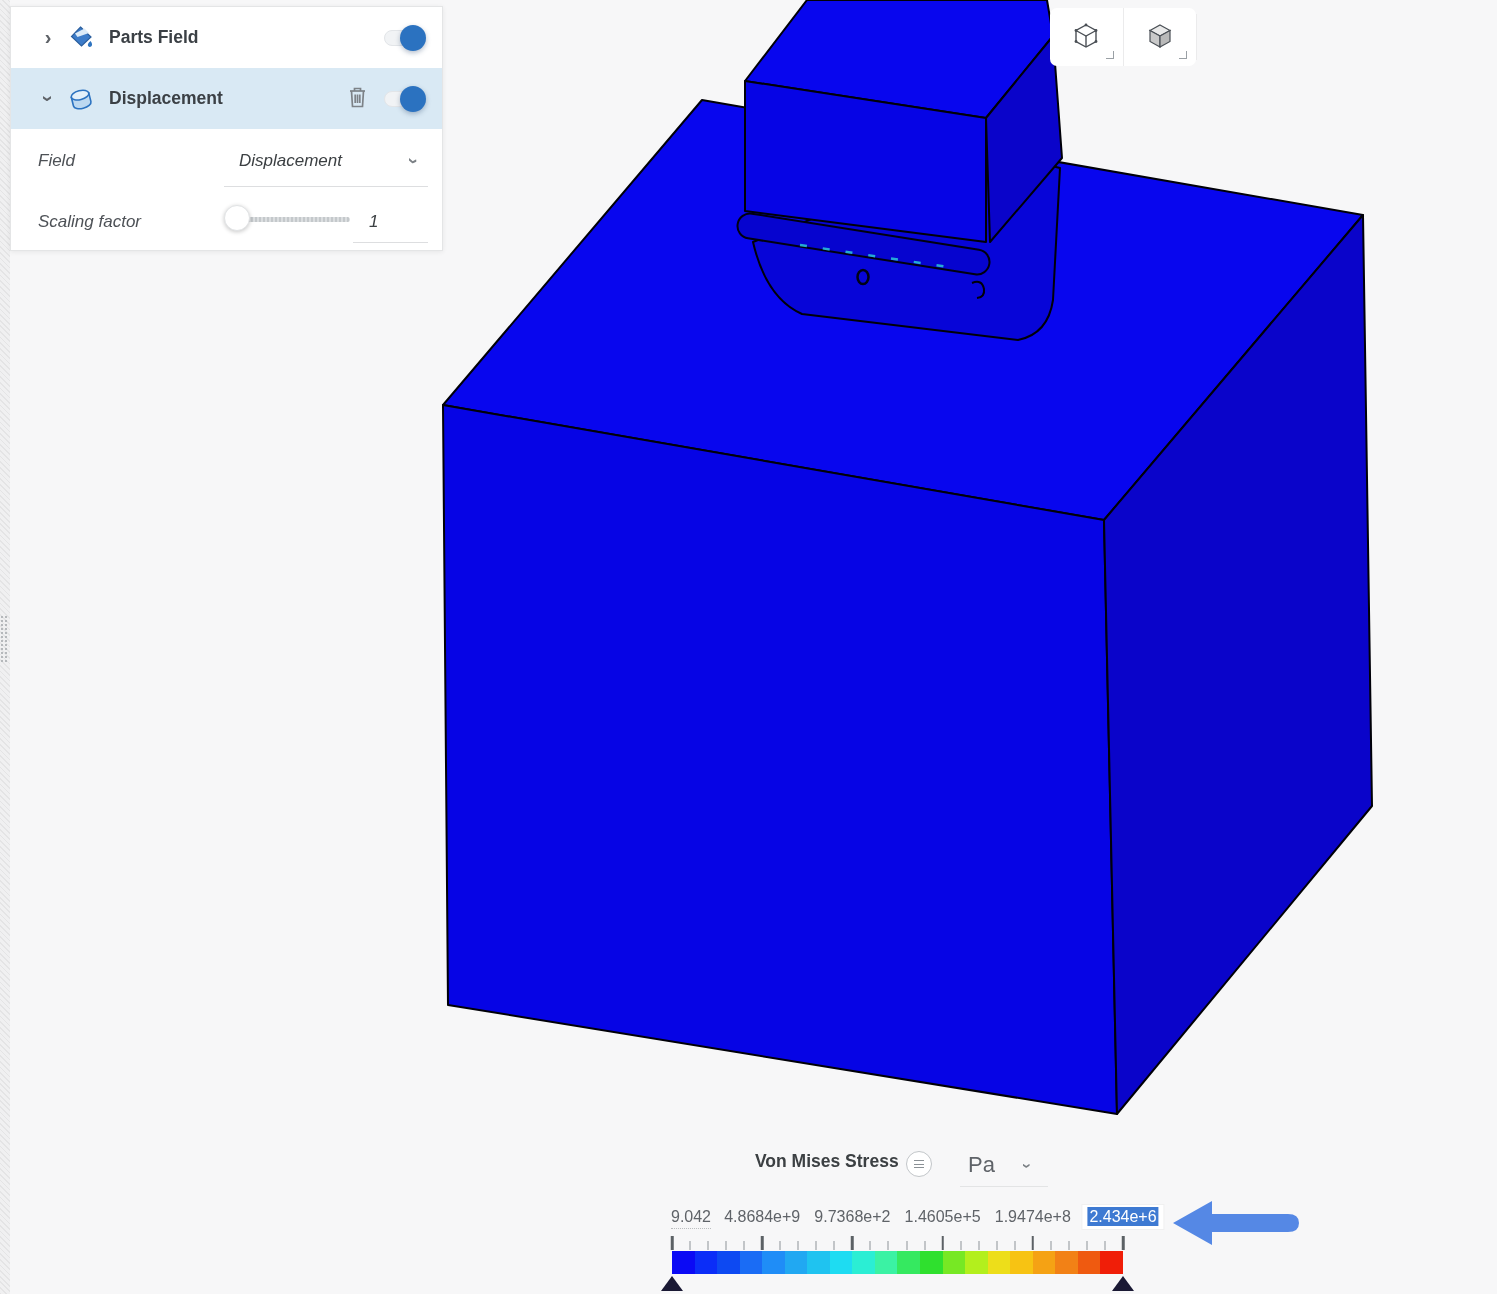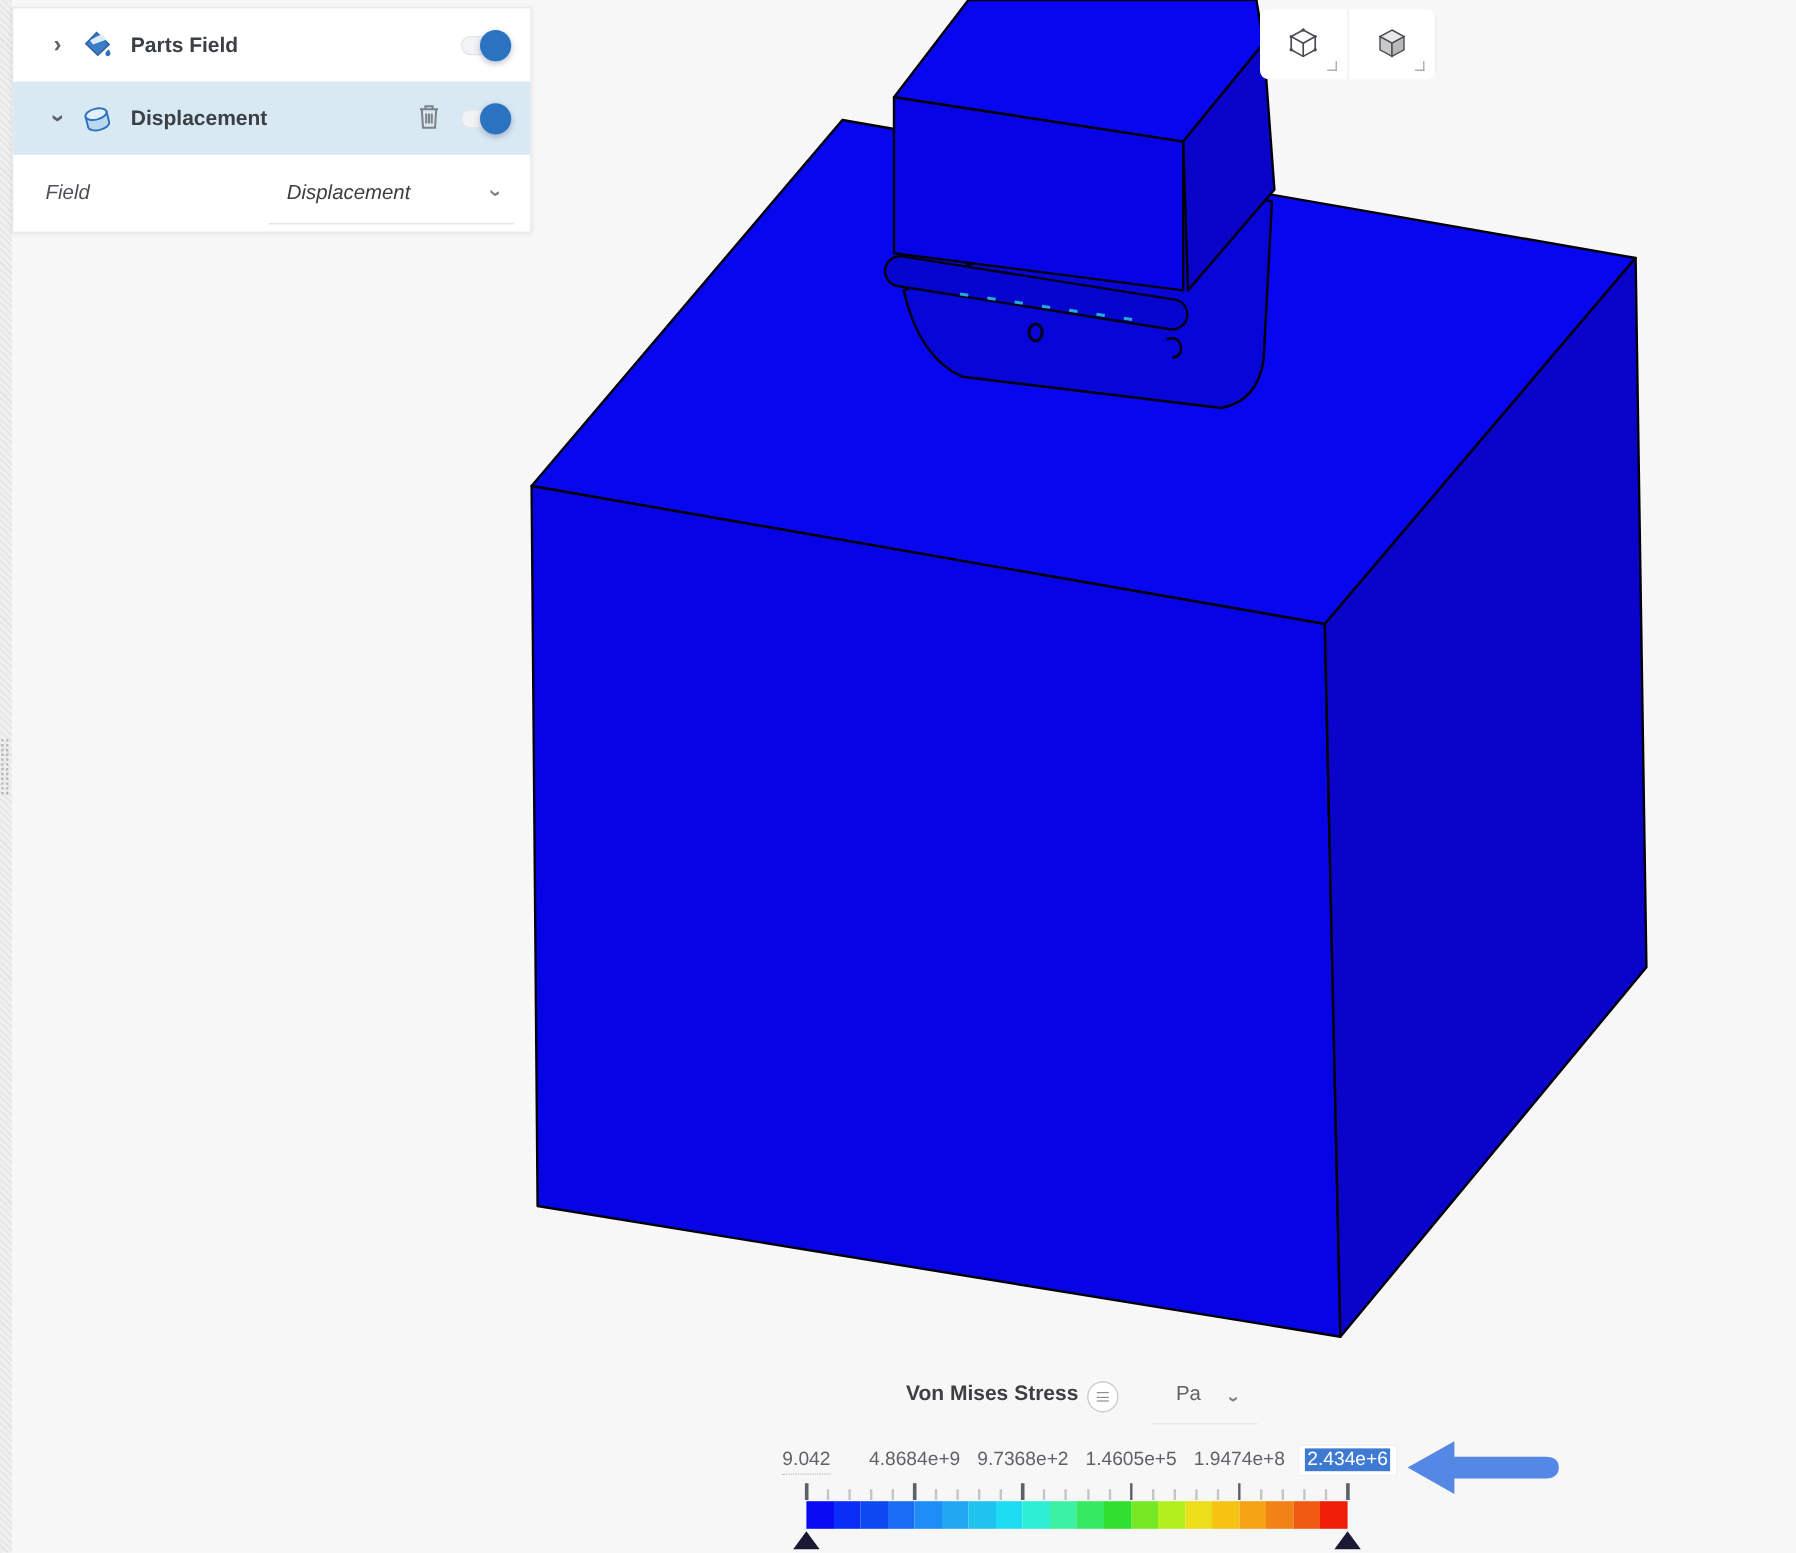--- a/index.html
+++ b/index.html
@@ -58,26 +58,26 @@
   .slider-knob{position:absolute;left:213px;top:12px;width:26px;height:26px;border-radius:50%;background:#fff;border:1px solid #e1e3e5;
     box-shadow:0 1px 4px rgba(0,0,0,.22);box-sizing:border-box;cursor:pointer;}
   .scale-value{position:absolute;left:358px;top:50%;transform:translateY(-50%);font-size:17px;color:#3c4043;}
 
   
   .legend-title{position:absolute;left:755px;top:1151px;font-size:17.5px;font-weight:700;color:#3c4043;}
   .legend-menu{position:absolute;left:906px;top:1151px;width:26px;height:26px;border:1.5px solid #c2c6c9;border-radius:50%;
     box-sizing:border-box;background:#fff;display:flex;flex-direction:column;align-items:center;justify-content:center;gap:2.5px;cursor:pointer;padding:0;}
   .legend-menu i{display:block;width:10px;border-top:1.6px solid #8a9095;}
   .unit-select{position:absolute;left:960px;top:1149px;width:88px;height:37px;border-bottom:1px solid #e3e4e5;cursor:pointer;}
-  .unit-label{position:absolute;left:20px;top:3px;font-size:17px;color:#5f6368;}
+  .unit-label{position:absolute;left:8px;top:3px;font-size:22px;color:#5f6368;}
   .unit-chev{position:absolute;right:14px;top:8px;transform:rotate(90deg);color:#7b8085;font-size:16px;}
 
   .cb-labels{position:absolute;left:672px;top:1205px;width:451px;height:30px;font-size:16px;color:#5f6368;}
   .cb-label{position:absolute;top:3px;transform:translateX(-50%);white-space:nowrap;}
-  .cb-label.editable{border-bottom:1px dotted #b9bcbe;padding-bottom:2px;}
+  .cb-label.editable{border-bottom:1px dotted #b9bcbe;padding-bottom:2px;margin-left:19px;}
   .max-box{position:absolute;left:100%;top:0;transform:translateX(-50%);background:#fff;padding:3px 5px;white-space:nowrap;box-shadow:0 0 0 1px #f0f0f0;}
   .max-box .sel{background:#3e7ad2;color:#fff;font-size:16px;padding:1px 2px;}
 
   .cb-ticks{position:absolute;left:672px;top:1236px;width:451px;height:14px;}
   .cb-ticks .tick{position:absolute;top:5px;width:2px;height:9px;background:#c2c5c8;transform:translateX(-50%);}
   .cb-ticks .tick.major{top:0;height:14px;background:#5c6165;width:2.5px;}
   .colorbar{position:absolute;left:672px;top:1251px;width:451px;height:23px;display:flex;}
   .colorbar .seg{flex:1;}
   .cb-handle{position:absolute;top:1276px;width:0;height:0;border-left:11px solid transparent;border-right:11px solid transparent;
     border-bottom:15px solid #1a1934;transform:translateX(-50%);cursor:ew-resize;}
@@ -187,20 +187,27 @@
       </span>
     </div>
 
     <div class="prop-row">
       <span class="prop-label">Field</span>
       <span class="prop-value">Displacement</span>
       <span class="chev dd-chev">›</span>
       <span class="underline u-field"></span>
     </div>
 
+    <div class="prop-row last">
+      <span class="prop-label">Scaling factor</span>
+      <span class="slider-track"></span>
+      <span class="slider-knob"></span>
+      <span class="scale-value">1</span>
+      <span class="underline u-scale"></span>
+    </div>
   </div>
 
   <span class="legend-title">Von Mises Stress</span>
   <button class="legend-menu">
     <i></i>
       <i></i>
       <i></i>
   </button>
   <div class="unit-select">
     <span class="unit-label">Pa</span>

